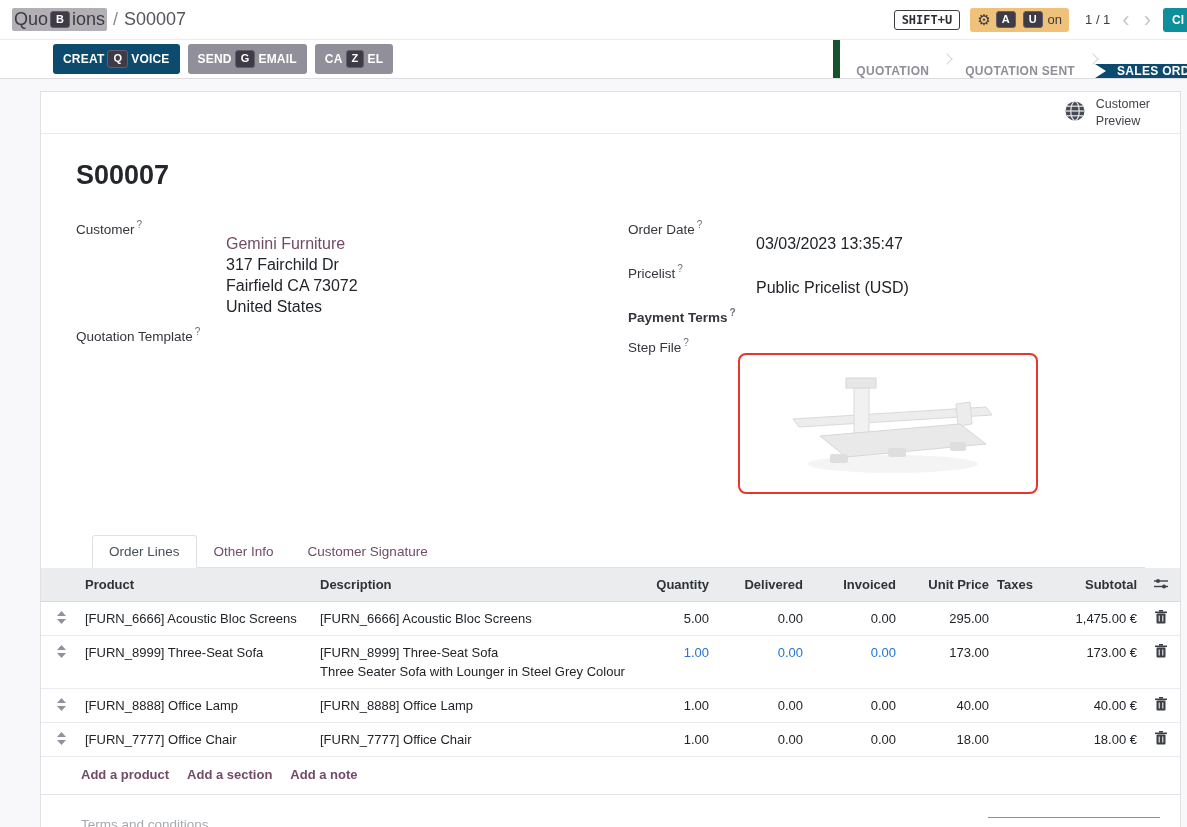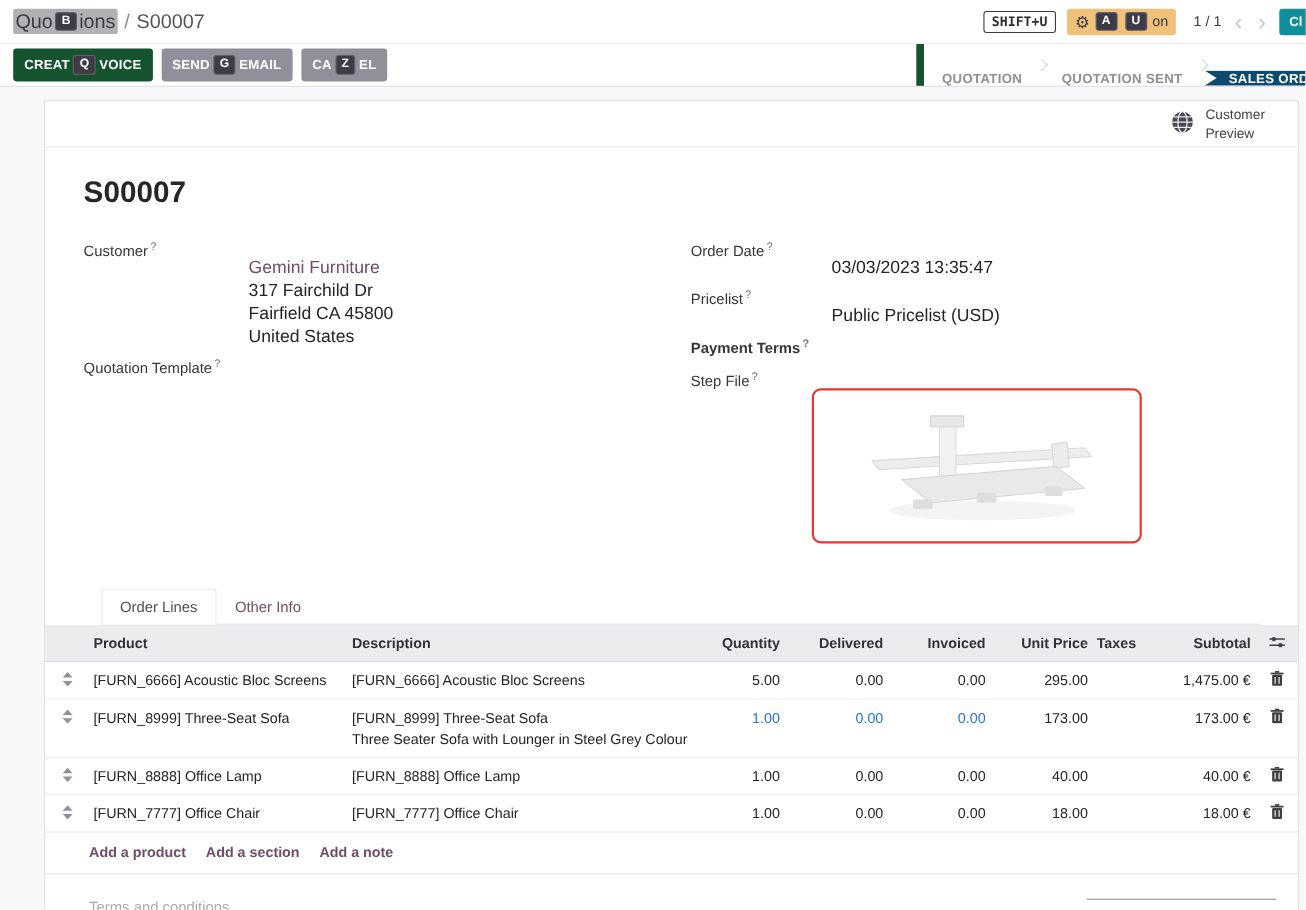--- a/index.html
+++ b/index.html
@@ -19,21 +19,21 @@
   .gear-glyph { font-size:15px; color:#3a3a40; }
   .pager { font-size:13px; color:#3c3c44; margin-left:6px; }
   .chev-arrow { font-size:22px; color:#c7c6cd; line-height:1; padding:0 2px; cursor:pointer; }
   .teal-btn { background:#0f8e9b; color:#fff; font-size:12px; font-weight:700; padding:5px 9px; border-radius:3px; margin-right:-14px; cursor:pointer; }
 
   
   .actionbar { height:39px; background:#fff; display:flex; align-items:stretch; border-bottom:1px solid #dcdce1; }
   .action-buttons { display:flex; align-items:center; gap:8px; padding-left:12px; flex:1; }
   .btn { border:none; border-radius:3px; color:#fff; font-size:12px; font-weight:700; letter-spacing:.2px; padding:6px 10px; display:inline-flex; align-items:center; cursor:pointer; font-family:"Liberation Sans",sans-serif; }
   .btn .kbd-hint { margin:0 3px; }
-  .btn-primary { background:#14532d; }
+  .btn-primary { background:#0c4a6e;margin-left:41px; }
   .btn-secondary { background:#918f9a; }
   .statusbar { display:flex; align-items:flex-end; border-left:7px solid #14532d; }
   .stage { display:flex; align-items:center; padding:0 16px; font-size:12px; font-weight:600; color:#8f8e99; letter-spacing:.3px; cursor:pointer; }
   .stage-sep { align-self:center; width:8px; height:8px; border-top:1px solid #d4d4da; border-right:1px solid #d4d4da; transform:rotate(45deg); margin:0 -2px; }
   .stage-active { background:#0c4a6e; color:#fff; font-weight:700; clip-path:polygon(0 0,100% 0,100% 100%,0 100%,11px 50%); padding:0 10px 0 22px; width:92px; overflow:hidden; white-space:nowrap; }
 
   
   .content { height:748px; padding-top:12px; background:#f8f8fa; }
   .sheet { margin:0 6px 0 40px; background:#fff; border:1px solid #e0e0e5; min-height:745px; }
   .sheet-header { height:42px; border-bottom:1px solid #e9e9ec; display:flex; justify-content:flex-end; align-items:center; gap:10px; padding-right:30px; cursor:pointer; }
@@ -159,21 +159,21 @@
       <h1 class="sheet-title">S00007</h1>
 
       <div class="fields">
 
         <div class="col-left">
           <div class="field-row">
             <span class="field-label"><span>Customer</span><span class="help-sup">?</span></span>
             <span class="field-value">
               <span class="link-purple">Gemini Furniture</span><br>
               <span class="addr-line">317 Fairchild Dr</span><br>
-              <span class="addr-line">Fairfield CA 45800</span><br>
+              <span class="addr-line">Fairfield CA 73072</span><br>
               <span class="addr-line">United States</span>
             </span>
           </div>
           <div class="field-row" style="margin-top:1px;">
             <span class="field-label"><span>Quotation Template</span><span class="help-sup">?</span></span>
             <span class="field-value"></span>
           </div>
         </div>
 
         <div class="col-right">
@@ -206,20 +206,21 @@
                 </svg>
               </span>
             </span>
           </div>
         </div>
       </div>
 
       <div class="tabs">
         <span class="tab active">Order Lines</span>
         <span class="tab">Other Info</span>
+        <span class="tab">Customer Signature</span>
       </div>
     </div>
 
     <div class="tbl">
       <div class="tbl-row tbl-head">
         <span class="cell"></span>
         <span class="cell">Product</span>
         <span class="cell">Description</span>
         <span class="cell num">Quantity</span>
         <span class="cell num">Delivered</span>

